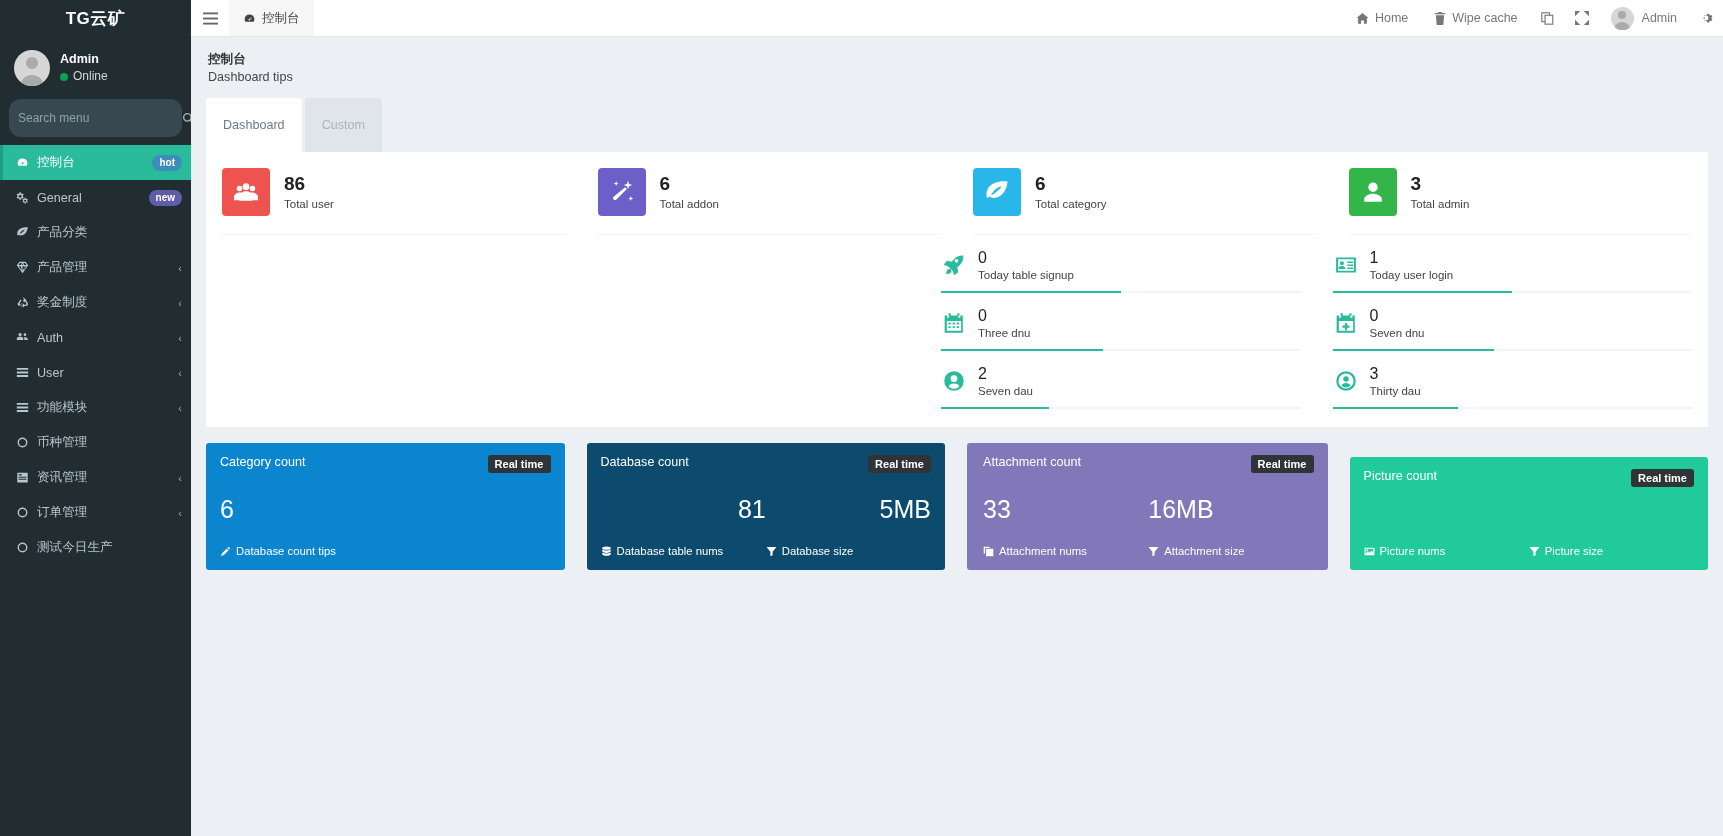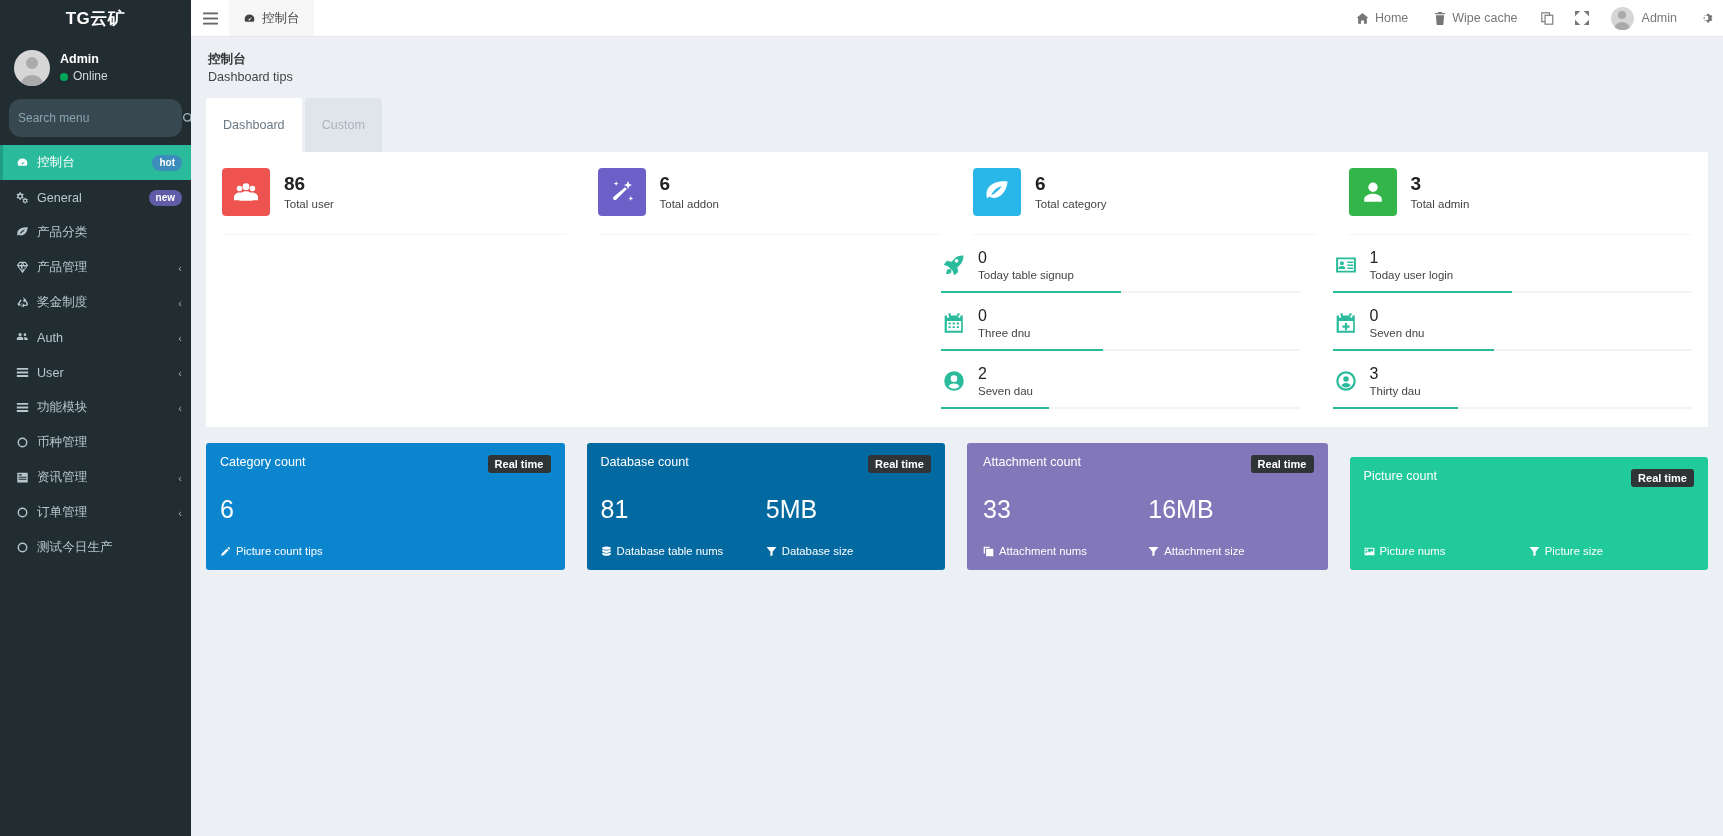--- a/index.html
+++ b/index.html
@@ -541,25 +541,25 @@
               <span class="ib-badge">Real time</span>
             </div>
             <div class="ib-values">
               <div><span class="ib-num">6</span></div>
             </div>
             <div class="ib-foot">
               <div>
                 <svg width="11" height="11" viewBox="0 0 16 16" fill="#ffffff">
                   <path d="M12.4 1 15 3.6l-1.5 1.5-2.6-2.6zM10 3.5l2.6 2.6-7 7L1.4 14.6l1.6-4.2z"></path>
                 </svg>
-                <span>Picture count tips</span>
+                <span>Database count tips</span>
               </div>
             </div>
           </div>
-          <div class="info-box" style="background: #0369a1;">
+          <div class="info-box" style="background: #0c4a6e; text-align: right;">
             <div class="ib-head">
               <span class="ib-title">Database count</span>
               <span class="ib-badge">Real time</span>
             </div>
             <div class="ib-values">
               <div><span class="ib-num">81</span></div>
               <div><span class="ib-num">5MB</span></div>
             </div>
             <div class="ib-foot">
               <div>

